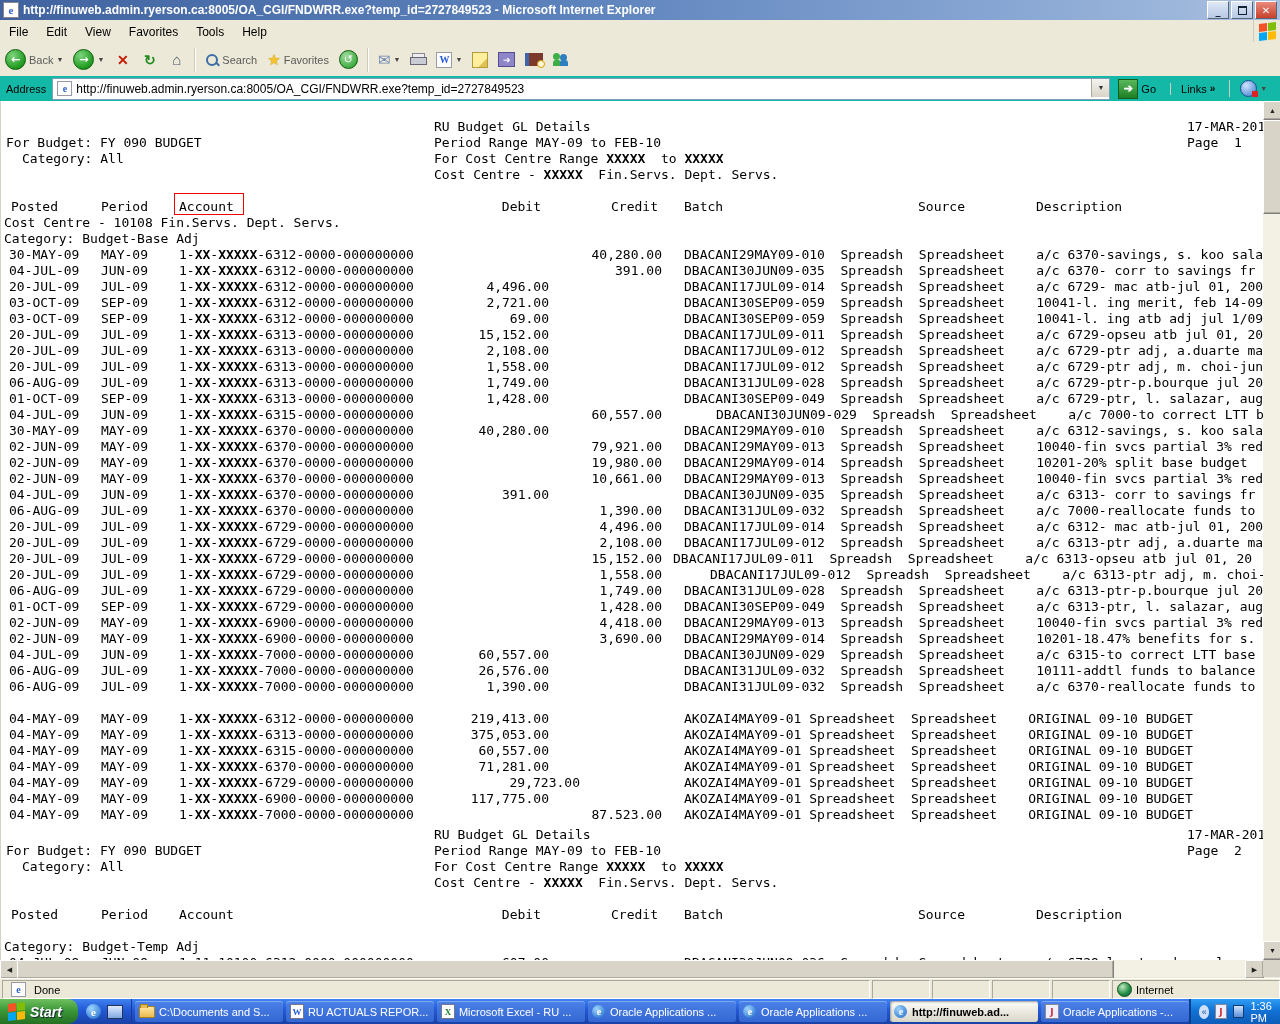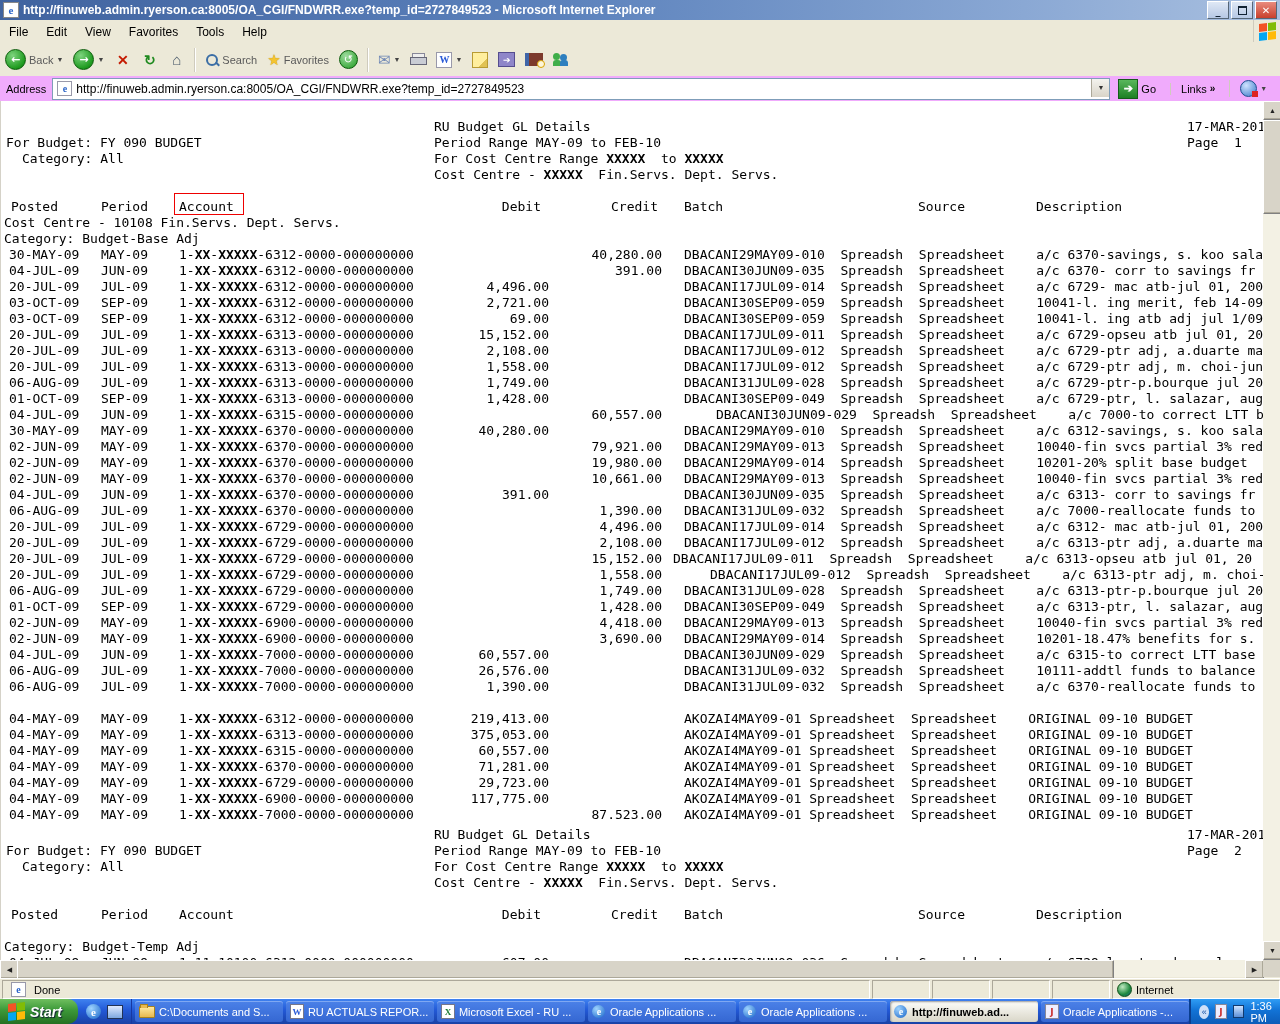--- a/index.html
+++ b/index.html
@@ -57,21 +57,21 @@
   .research-ic:after{content:"";position:absolute;right:-2px;bottom:-2px;width:6px;height:6px;border:1px solid #d8a200;border-radius:50%;background:#fdf6d8;}
   .msn-ic{position:relative;width:16px;height:14px;}
   .msn-ic i{position:absolute;width:7px;height:7px;border-radius:50%;background:#3fae49;top:0;}
   .msn-ic i.b{left:7px;background:#2e7fbf;top:1px;}
   .msn-ic u{position:absolute;width:8px;height:6px;border-radius:3px 3px 0 0;background:#3fae49;top:7px;}
   .msn-ic u.b{left:7px;background:#2e7fbf;}
   .prn-ic{position:relative;width:16px;height:13px;}
   .prn-ic i{position:absolute;left:2px;top:0;width:11px;height:4px;background:#eee;border:1px solid #889;}
   .prn-ic u{position:absolute;left:0;top:4px;width:15px;height:6px;background:#c9ccd4;border:1px solid #667;}
   
-  .addressbar{position:absolute;left:0;top:76px;width:1280px;height:25px;background:#f0abfc;
+  .addressbar{position:absolute;left:0;top:76px;width:1280px;height:25px;background:#14b8a6;
     border-bottom:1px solid #aca899;display:flex;align-items:center;font:11px "Liberation Sans",sans-serif;}
   .addr-label{margin:0 6px 0 6px;color:#000;}
   .addr-input{flex:0 0 1056px;height:20px;background:#fff;border:1px solid #7f9db9;
     display:flex;align-items:center;position:relative;}
   .addr-ico{width:13px;height:13px;margin:0 4px;background:#fff;border:1px solid #99a;color:#2a64c8;
     display:flex;align-items:center;justify-content:center;font:bold 10px "Liberation Serif",serif;}
   .addr-text{font:12px "Liberation Sans",sans-serif;color:#000;white-space:nowrap;overflow:hidden;}
   .addr-drop{position:absolute;right:0;top:0;width:17px;height:18px;background:linear-gradient(#f4f3ee,#d9d4c8);
     border-left:1px solid #aca899;display:flex;align-items:center;justify-content:center;font-size:7px;color:#333;}
   .gobtn{display:flex;align-items:center;gap:3px;margin-left:8px;}
@@ -517,21 +517,21 @@
         <span style="left: 8px;">04-MAY-09</span>
         <span style="left: 100px;">MAY-09</span>
         <span style="left: 178px;">1-<b>XX</b>-<b>XXXXX</b>-6370-0000-000000000</span>
         <span class="rr" style="left: 408px;">71,281.00</span>
         <span style="left: 683px;">AKOZAI4MAY09-01 Spreadsheet  Spreadsheet    ORIGINAL 09-10 BUDGET</span>
       </div>
       <div class="rline" style="top: 674px;">
         <span style="left: 8px;">04-MAY-09</span>
         <span style="left: 100px;">MAY-09</span>
         <span style="left: 178px;">1-<b>XX</b>-<b>XXXXX</b>-6729-0000-000000000</span>
-        <span class="rr" style="left: 408px;">29,723.00</span>
+        <span class="rr" style="left: 408px; padding-left: 31px;">29,723.00</span>
         <span style="left: 683px;">AKOZAI4MAY09-01 Spreadsheet  Spreadsheet    ORIGINAL 09-10 BUDGET</span>
       </div>
       <div class="rline" style="top: 690px;">
         <span style="left: 8px;">04-MAY-09</span>
         <span style="left: 100px;">MAY-09</span>
         <span style="left: 178px;">1-<b>XX</b>-<b>XXXXX</b>-6900-0000-000000000</span>
         <span class="rr" style="left: 408px;">117,775.00</span>
         <span style="left: 683px;">AKOZAI4MAY09-01 Spreadsheet  Spreadsheet    ORIGINAL 09-10 BUDGET</span>
       </div>
       <div class="rline" style="top: 706px;">

